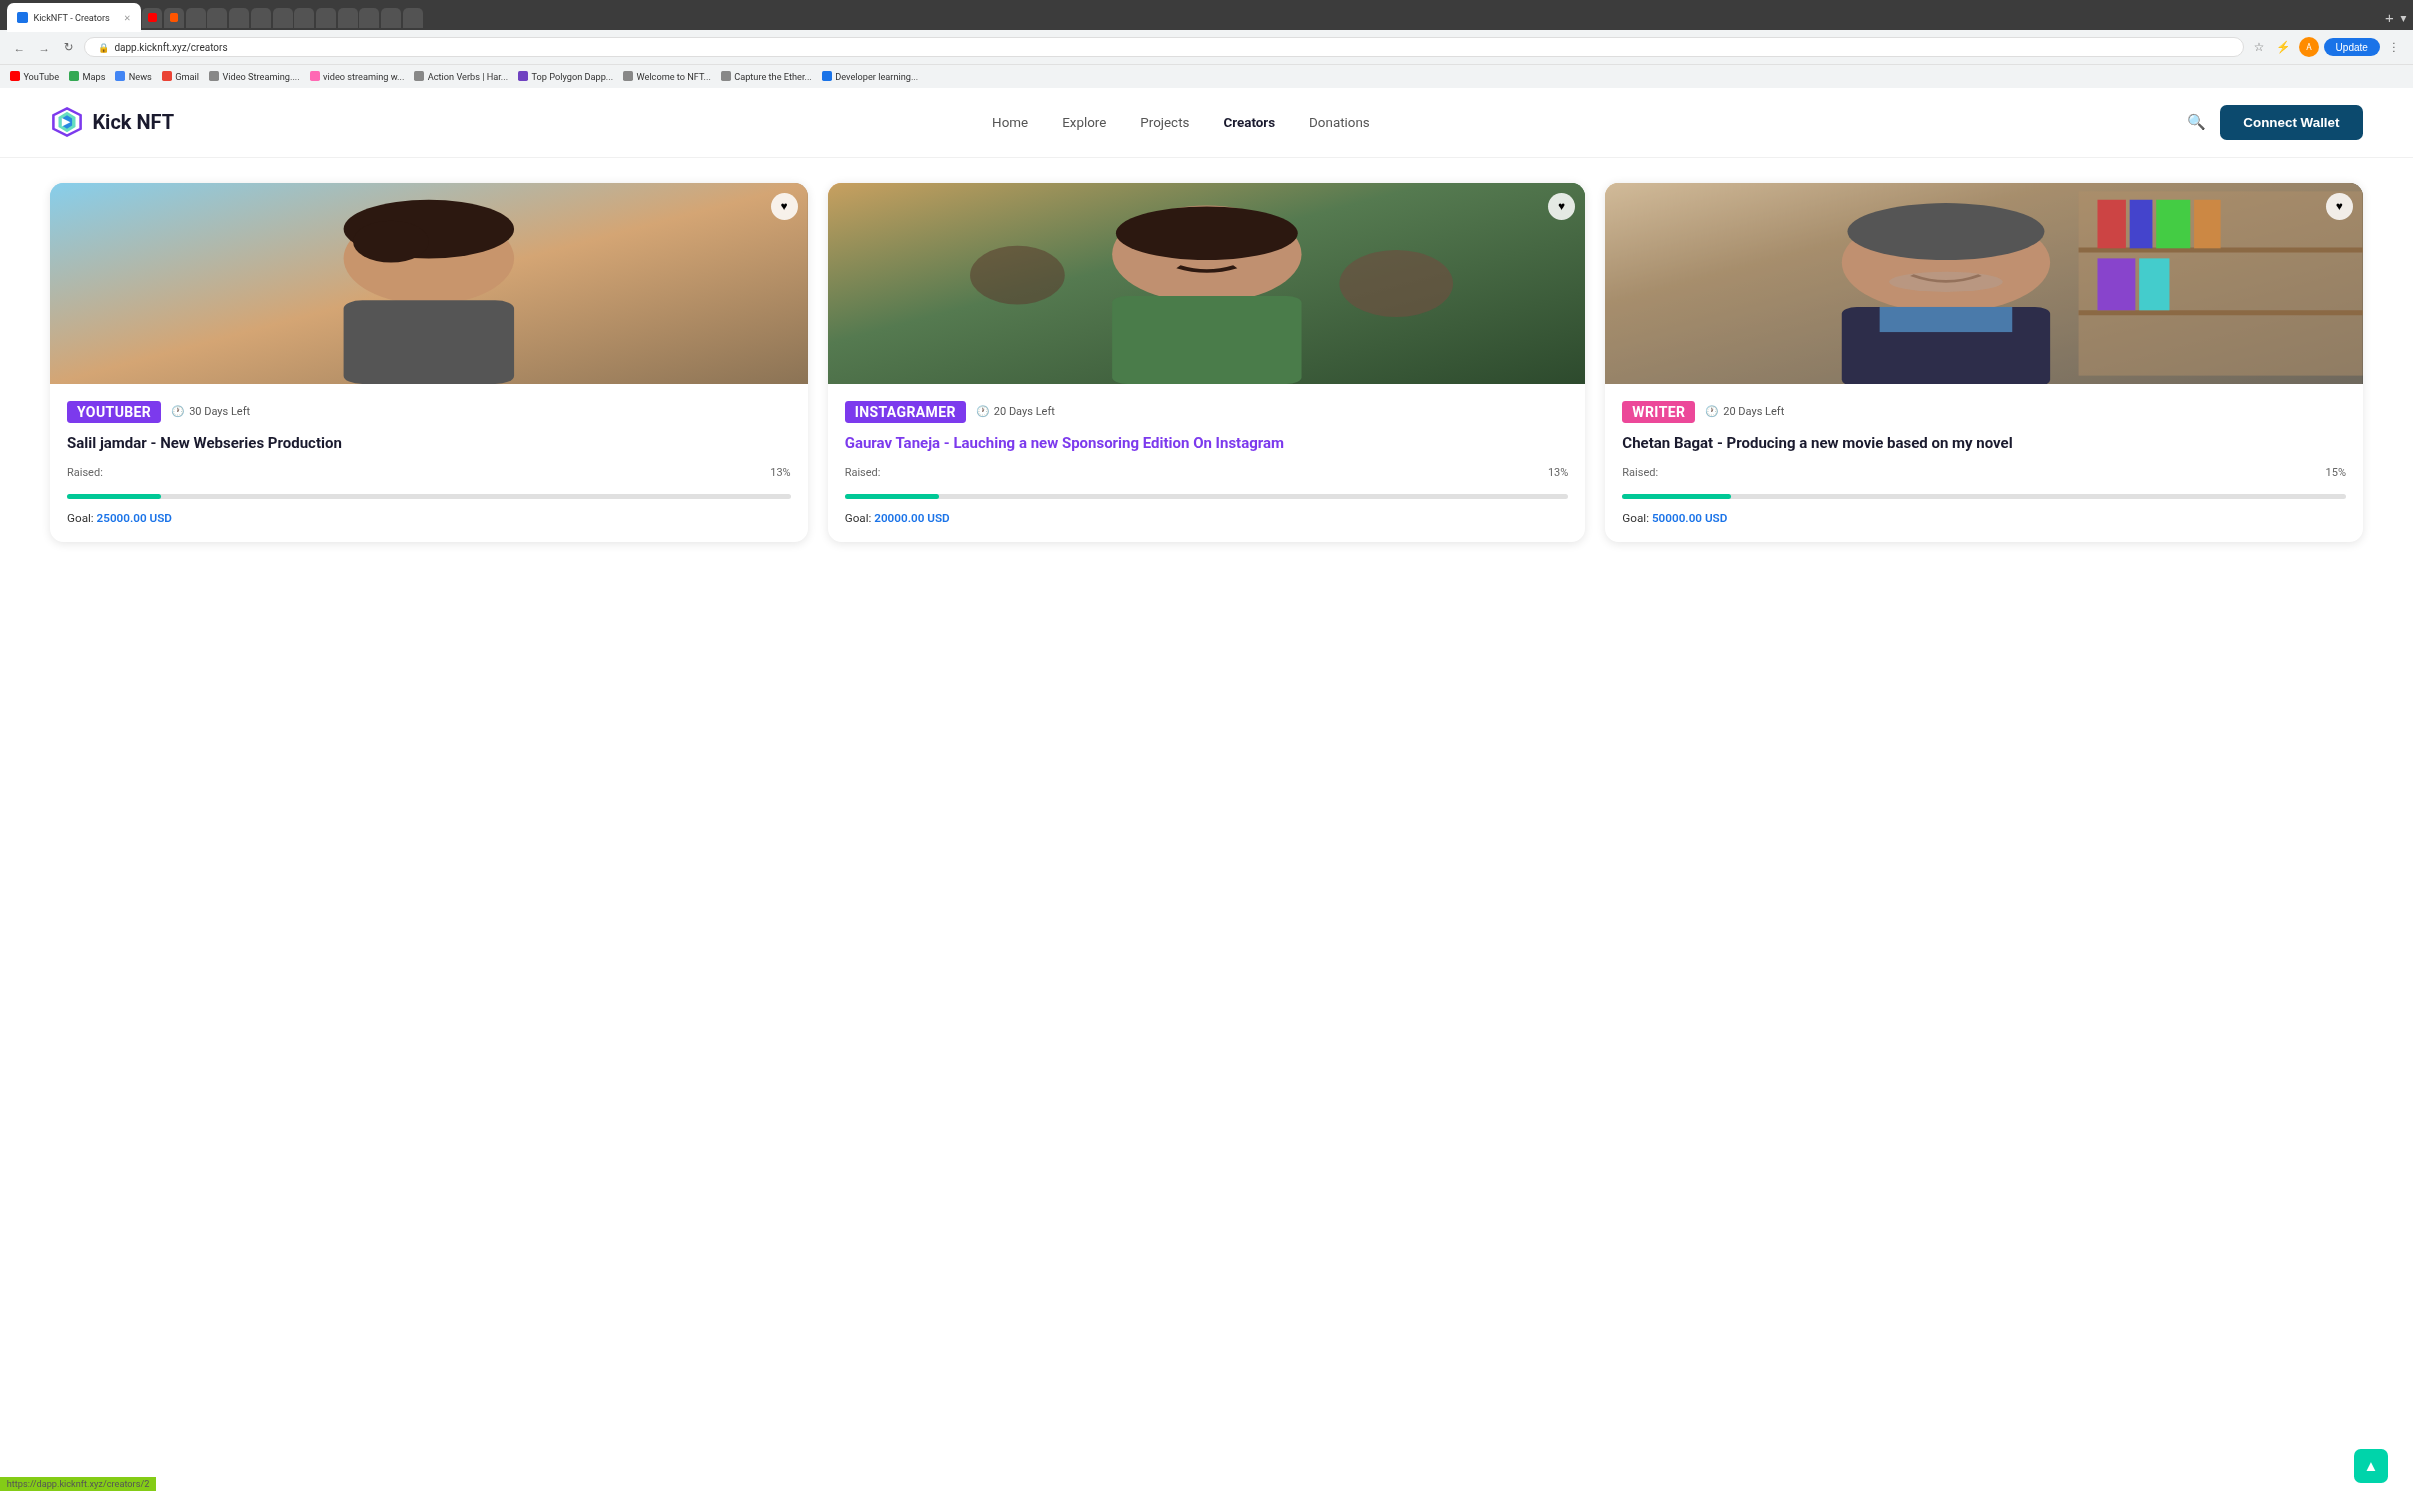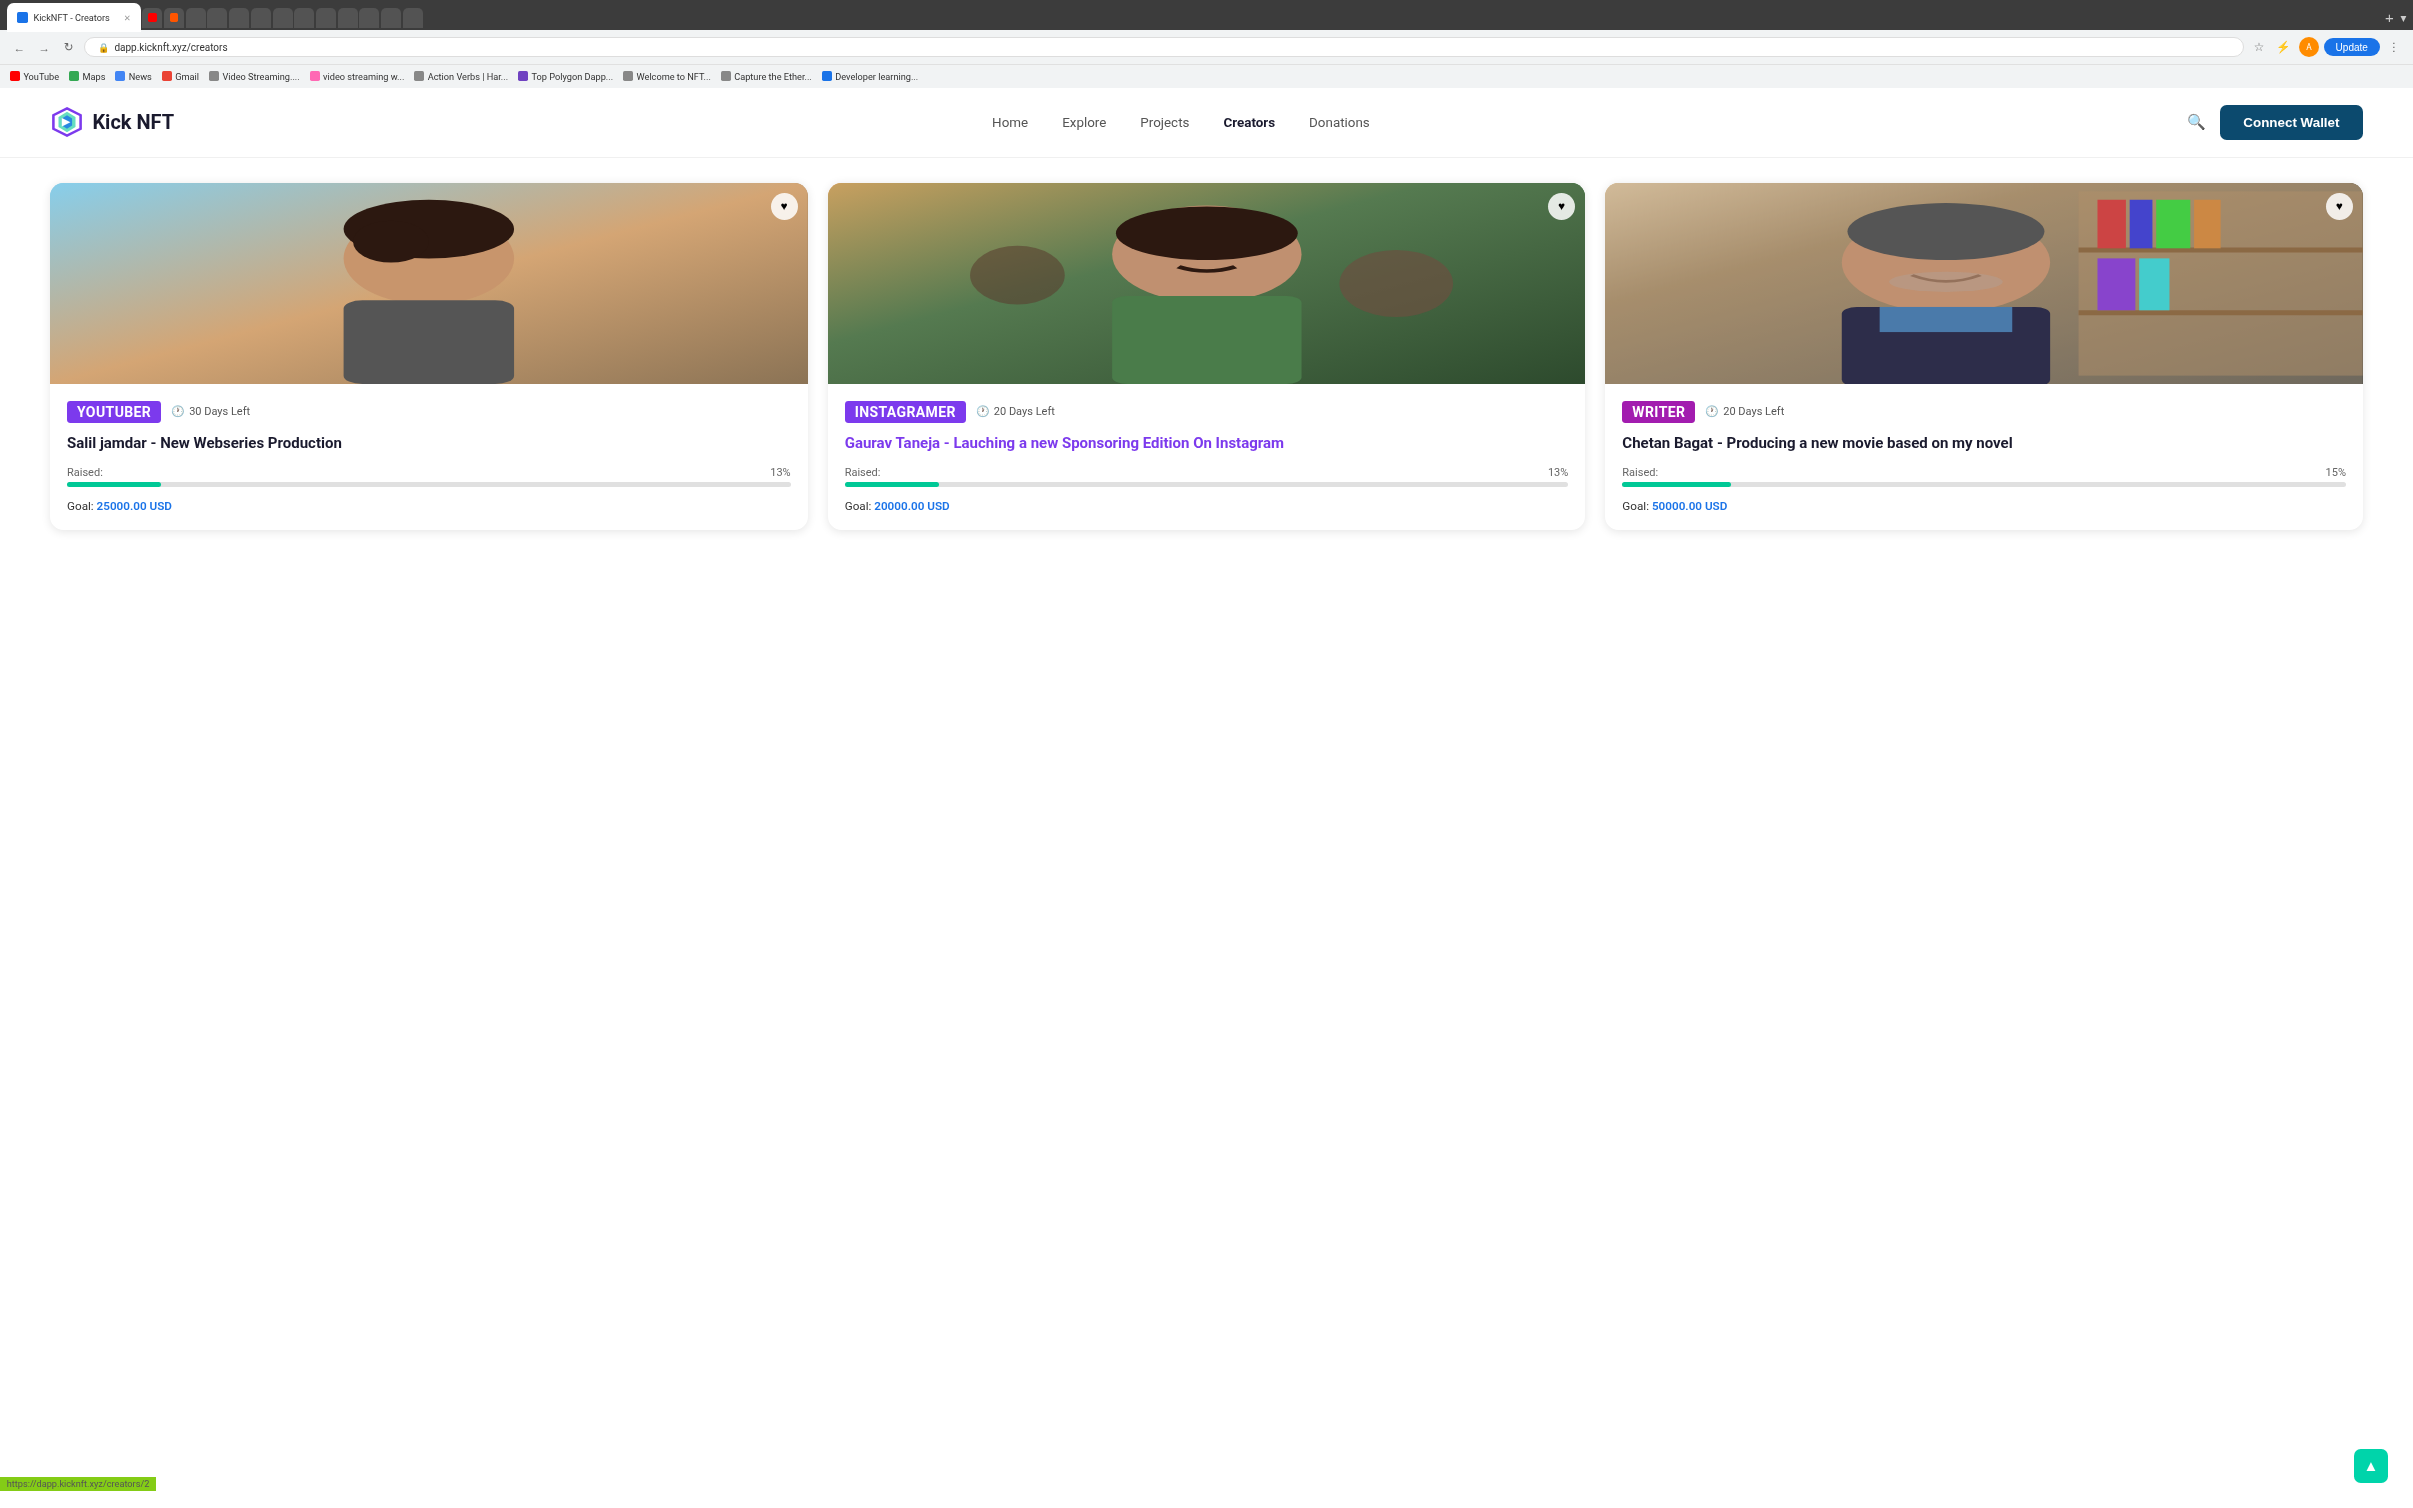--- a/index.html
+++ b/index.html
@@ -46,26 +46,26 @@
     
     .cards-section { padding: 25px 50px; display: flex; gap: 20px; }
     .card { background: #fff; border-radius: 13.4px; box-shadow: 0 1.7px 10px rgba(0,0,0,0.1); overflow: hidden; flex: 1; min-width: 0; }
     .card-image-placeholder { width: 100%; height: 201px; background: #ccc; position: relative; }
     .card-heart { position: absolute; top: 10px; right: 10px; width: 27px; height: 27px; background: rgba(255,255,255,0.85); border-radius: 50%; display: flex; align-items: center; justify-content: center; font-size: 11.7px; cursor: pointer; z-index: 2; }
     .card-body { padding: 17px; }
     .card-tags { display: flex; align-items: center; gap: 10px; margin-bottom: 10px; }
     .tag { padding: 3.4px 10px; border-radius: 3.4px; font-size: 14px; font-weight: 700; color: #fff; letter-spacing: 0.4px; }
     .tag-youtuber { background: #7c3aed; }
     .tag-instagramer { background: #7c3aed; }
-    .tag-writer { background: #a21caf; }
+    .tag-writer { background: #ec4899; }
     .days-left { display: flex; align-items: center; gap: 4.2px; font-size: 11px; color: #555; }
     .clock-icon { font-size: 11px; color: #555; }
     .card-title { font-size: 15px; font-weight: 700; color: #1a1a2e; margin-bottom: 11.7px; line-height: 1.4; }
     .card-title.link-style { color: #7c3aed; cursor: pointer; }
-    .raised-row { display: flex; justify-content: space-between; align-items: center; margin-bottom: 3px; font-size: 11px; color: #666; }
+    .raised-row { display: flex; justify-content: space-between; align-items: center; margin-bottom: 15px; font-size: 11px; color: #666; }
     .progress-bar { width: 100%; height: 5px; background: #e0e0e0; border-radius: 2.5px; margin-bottom: 11.7px; }
     .progress-fill { height: 100%; border-radius: 2.5px; background: #00c896; }
     .goal-text { font-size: 11.7px; color: #333; }
     .goal-amount { color: #1a73e8; font-weight: 600; }
 
     
     .img-1 { background: linear-gradient(135deg, #87ceeb 0%, #d4a574 50%, #8b7355 100%); }
     .img-2 { background: linear-gradient(135deg, #f4a460 0%, #228b22 40%, #2d5a2d 100%); }
     .img-3 { background: linear-gradient(135deg, #deb887 0%, #8b6914 30%, #4a4a4a 100%); }
 

